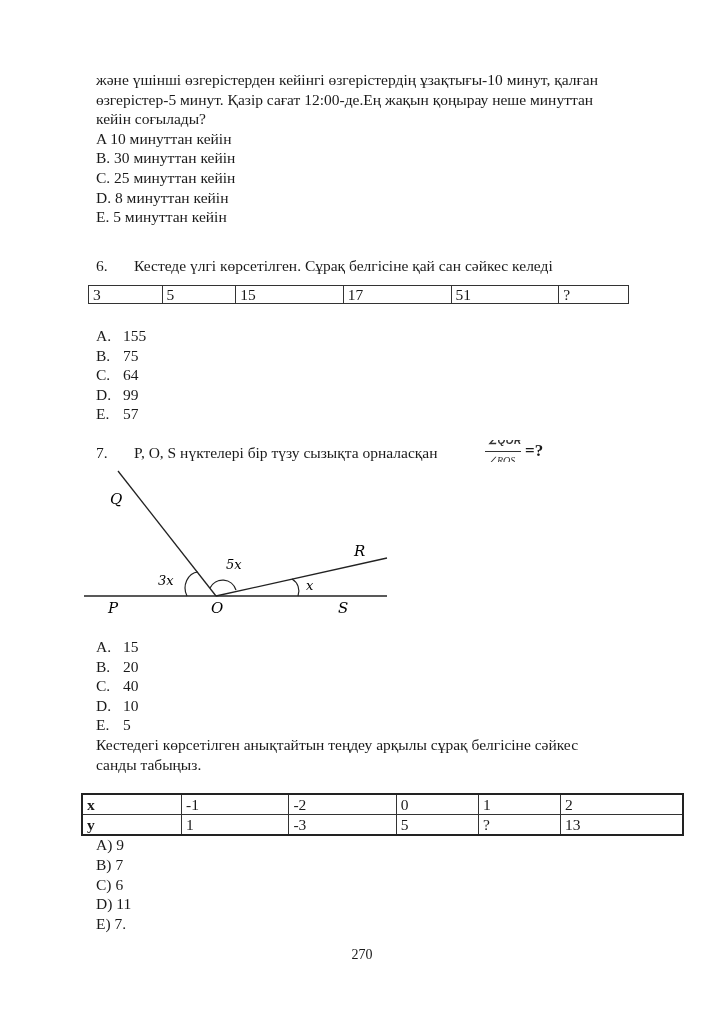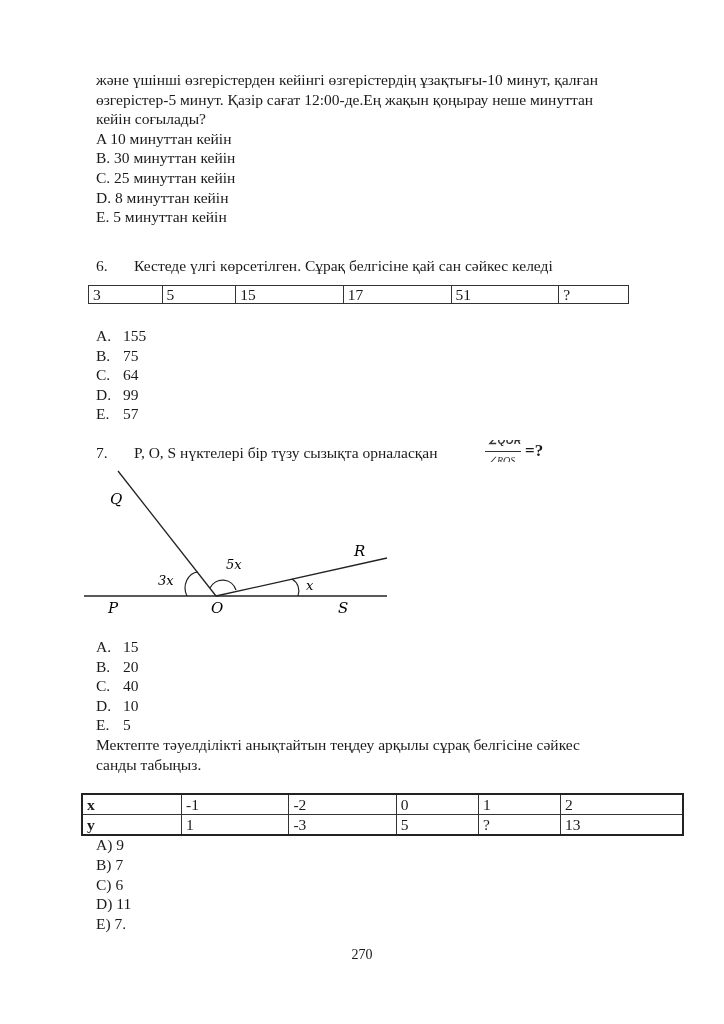--- a/index.html
+++ b/index.html
@@ -98,21 +98,21 @@
 
 <ul class="opt-list" style="top:637px;">
   <li><span class="lbl">A.</span><span>15</span></li>
   <li><span class="lbl">B.</span><span>20</span></li>
   <li><span class="lbl">C.</span><span>40</span></li>
   <li><span class="lbl">D.</span><span>10</span></li>
   <li><span class="lbl">E.</span><span>5</span></li>
 </ul>
 
 <div class="abs" style="left:96px; top:735px; line-height:19.6px; white-space:nowrap;">
-  <div>Мектепте тәуелділікті анықтайтын теңдеу арқылы сұрақ белгісіне сәйкес</div>
+  <div>Кестедегі көрсетілген анықтайтын теңдеу арқылы сұрақ белгісіне сәйкес</div>
   <div>санды табыңыз.</div>
 </div>
 
 <table class="t2">
   <tbody>
       <tr>
     <td class="hdr" style="width:90px;">x</td>
     <td>-1</td>
     <td>-2</td>
     <td>0</td>

